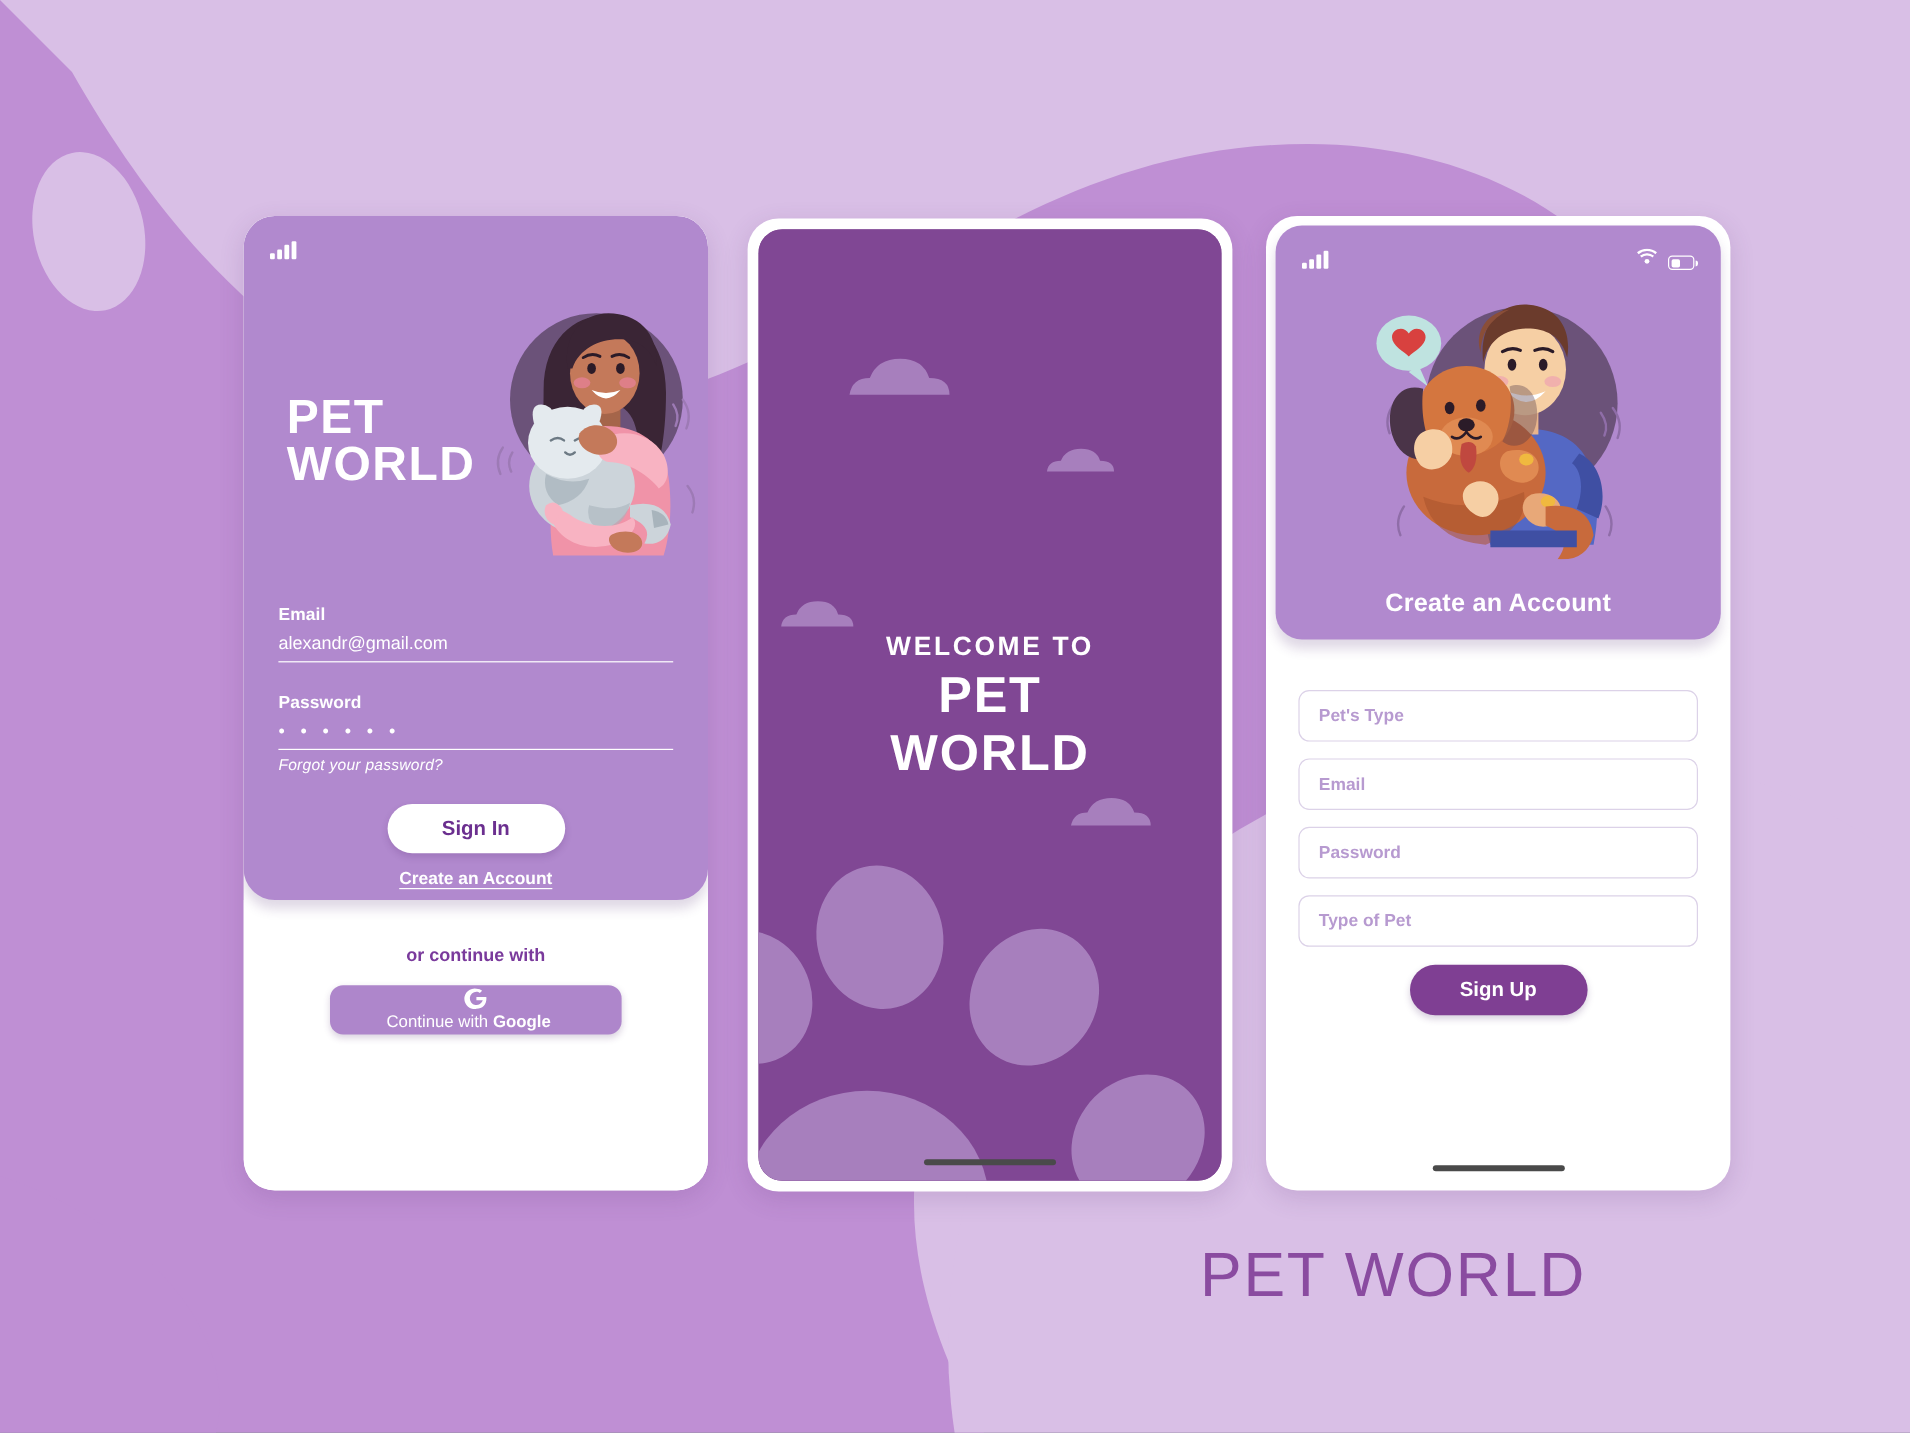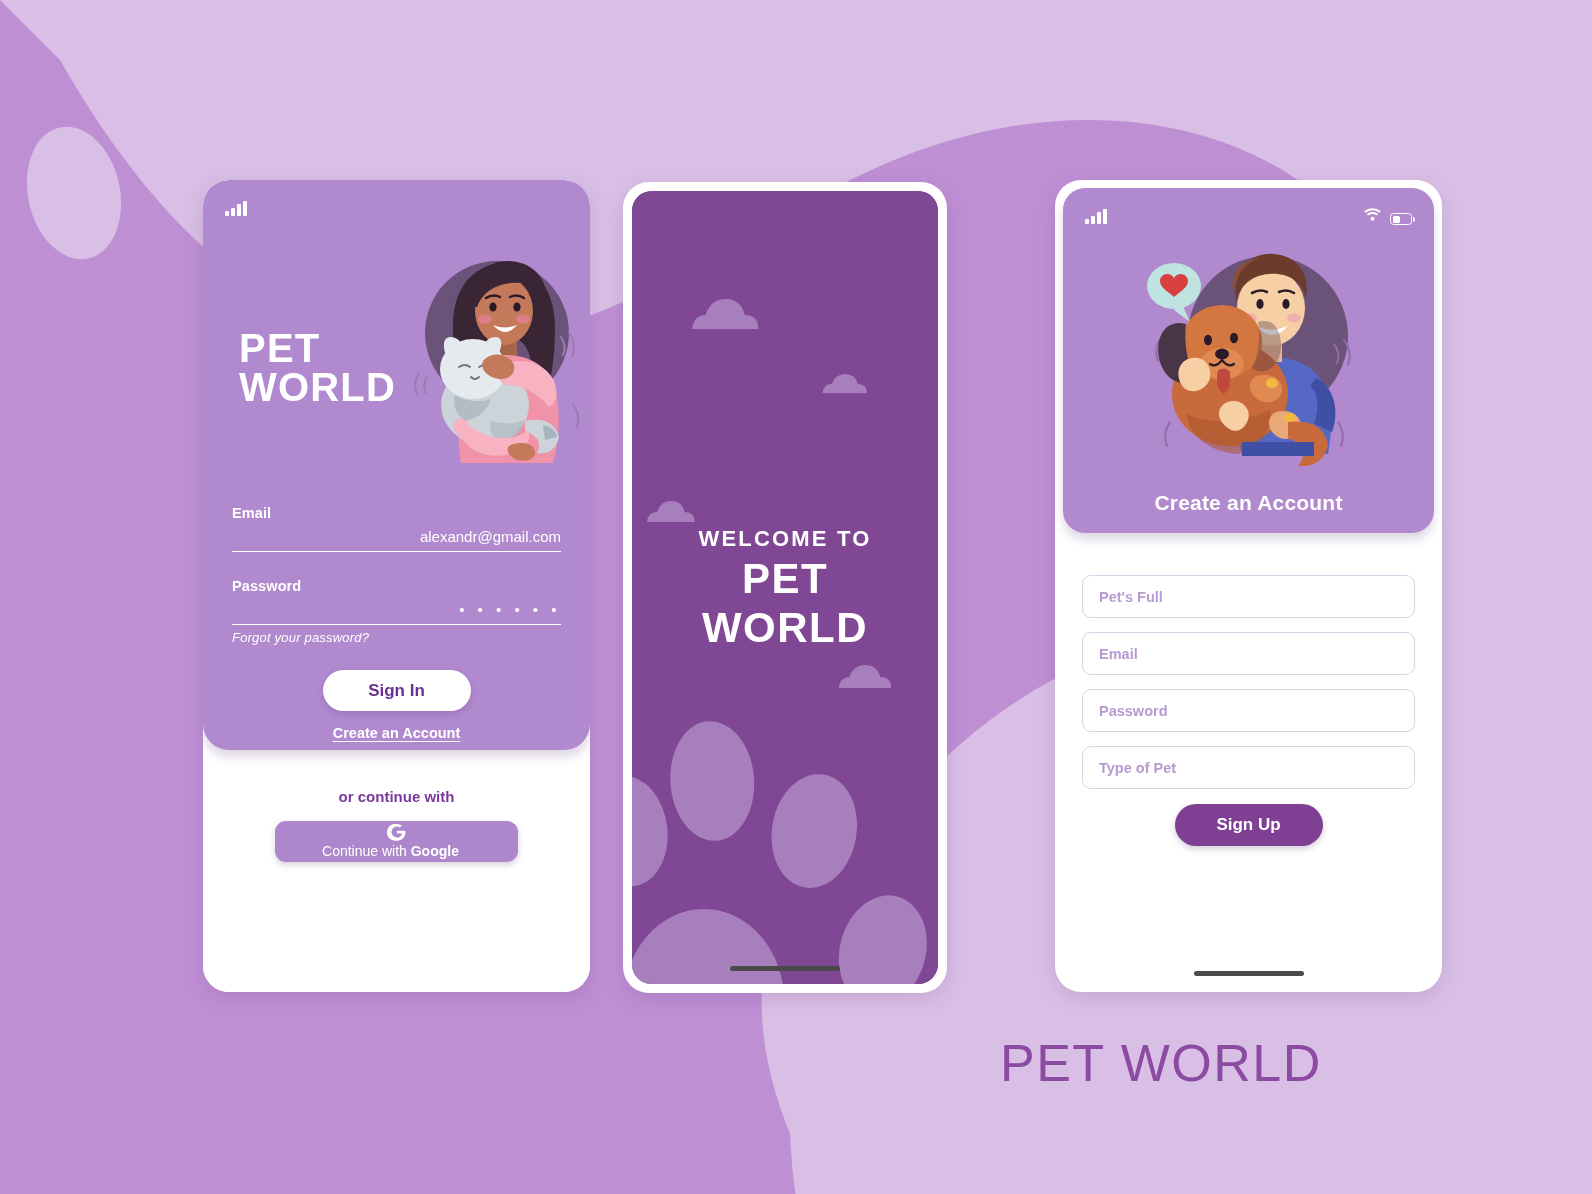--- a/index.html
+++ b/index.html
@@ -82,21 +82,20 @@
   .p1-form { position: absolute; left: 29px; right: 29px; top: 325px; }
   .fld-label {
     color: #ffffff; font-size: 14.5px; font-weight: 700; letter-spacing: .1px;
     margin-bottom: 7px;
   }
   .fld-line {
     border-bottom: 1.6px solid #ffffff;
     padding-bottom: 6px;
     color: #ffffff; font-size: 15px; font-weight: 400;
     min-height: 22px;
-    text-align: right;
   }
   .fld-dots { letter-spacing: 4.5px; font-size: 15px; }
   .forgot {
     text-align: left; color: #ffffff; font-size: 13px;
     font-style: italic; margin-top: 5px; letter-spacing: .2px;
   }
   .signin-btn {
     display: block; margin: 25px auto 0 auto;
     width: 148px; height: 41px;
     background: #ffffff; border: none; border-radius: 21px;
@@ -130,21 +129,21 @@
     width: 26px; color: #fff; font-size: 24px; font-weight: 700;
     display: flex; align-items: center; justify-content: center;
   }
   .soc-label {
     flex: 1; text-align: center; color: #fff; font-size: 14px;
     font-weight: 400; padding-right: 12px;
   }
   .soc-label b { font-weight: 700; }
 
   
-  #phone2 { left: 623px; top: 182px; width: 324px; height: 811px; padding: 9px; background:#fff; }
+  #phone2 { left: 623px; top: 182px; width: 404px; height: 811px; padding: 9px; background:#fff; }
   .p2-screen {
     position: relative; width: 100%; height: 100%;
     background: #804794; border-radius: 20px; overflow: hidden;
   }
   .p2-welcome {
     position: absolute; left: 0; right: 0; top: 335px;
     text-align: center; color: #ffffff;
   }
   .p2-w1 { font-size: 22px; font-weight: 700; letter-spacing: 2.2px; }
   .p2-w2 { font-size: 42px; font-weight: 700; letter-spacing: 1.5px; line-height: 1.02; margin-top: 6px; }
@@ -442,21 +441,21 @@
 
           <path d="M158,186 q36,-4 40,24 q-6,22 -30,20 q14,-18 -10,-28z" fill="#c86a3c"></path>
 
           <path d="M112,206 h72 v14 h-72z" fill="#3f4fa3"></path>
         </svg>
 
         <div class="p3-title">Create an Account</div>
       </div>
 
       <div class="p3-form">
-        <div class="inp">Pet's Full</div>
+        <div class="inp">Pet's Type</div>
         <div class="inp">Email</div>
         <div class="inp">Password</div>
         <div class="inp">Type of Pet</div>
         <button class="signup-btn">Sign Up</button>
       </div>
 
       <div class="home-bar"></div>
     </div>
   </div>
 

